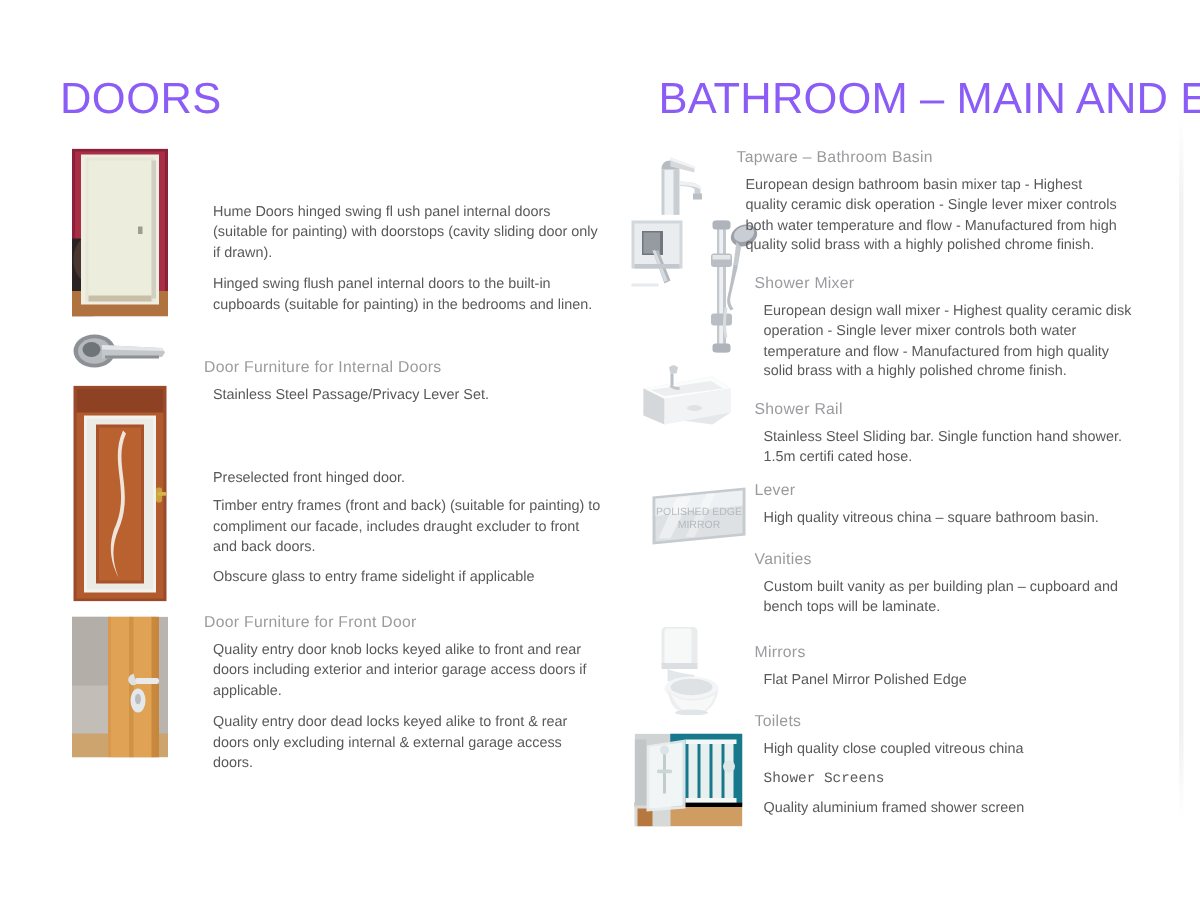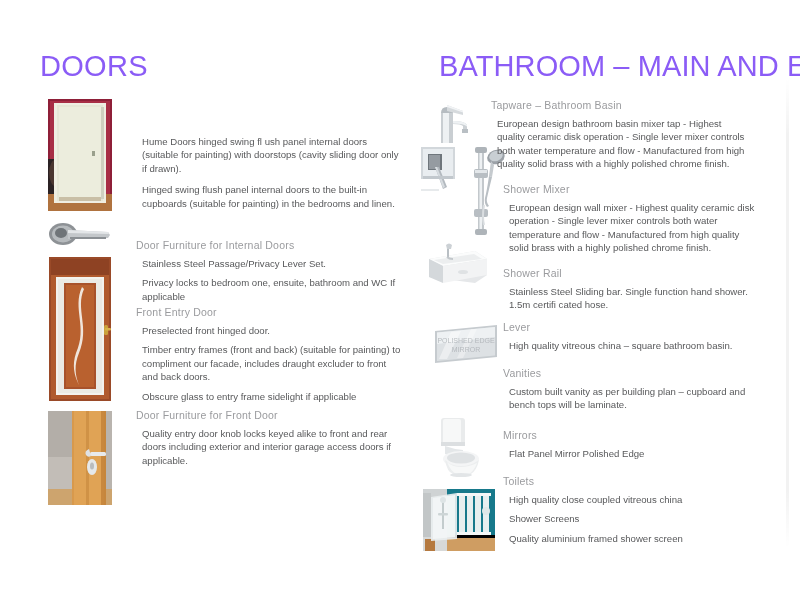--- a/index.html
+++ b/index.html
@@ -157,33 +157,32 @@
       </div>
 
       <div class="entry" style="left:96px; top:30px; width:272px;">
         <p class="entry-para">Hume Doors hinged swing fl ush panel internal doors (suitable for painting) with doorstops (cavity sliding door only if drawn).</p>
         <p class="entry-para">Hinged swing flush panel internal doors to the built-in cupboards (suitable for painting) in the bedrooms and linen.</p>
       </div>
 
       <div class="entry" style="left:96px; top:140px; width:272px;">
         <div class="entry-title">Door Furniture for Internal Doors</div>
         <p class="entry-para">Stainless Steel Passage/Privacy Lever Set.</p>
-        <p class="entry-para" style="margin-top:0;">Privacy locks to bedroom one, ensuite, bathroom and WC If applicable</p>
       </div>
 
       <div class="entry" style="left:96px; top:207px; width:272px;">
-        <div class="entry-title">Front Entry Door</div>
         <p class="entry-para">Preselected front hinged door.</p>
         <p class="entry-para" style="margin-top:0;">Timber entry frames (front and back) (suitable for painting) to compliment our facade, includes draught excluder to front and back doors.</p>
         <p class="entry-para" style="margin-top:0;">Obscure glass to entry frame sidelight if applicable</p>
       </div>
 
       <div class="entry" style="left:96px; top:310px; width:272px;">
         <div class="entry-title">Door Furniture for Front Door</div>
         <p class="entry-para">Quality entry door knob locks keyed alike to front and rear doors including exterior and interior garage access doors if applicable.</p>
+        <p class="entry-para">Quality entry door dead locks keyed alike to front &amp; rear doors only excluding internal &amp; external garage access doors.</p>
       </div>
 
     </div>
   </div>
 
   <div class="col col-right">
     <h1 class="section-title">BATHROOM – MAIN AND ENSUITE</h1>
 
     <div class="col-body">
 
@@ -328,21 +327,21 @@
       </div>
 
       <div class="entry" style="left:88px; top:330px; width:262px;">
         <div class="entry-title">Mirrors</div>
         <p class="entry-para">Flat Panel Mirror Polished Edge</p>
       </div>
 
       <div class="entry" style="left:88px; top:376px; width:262px;">
         <div class="entry-title">Toilets</div>
         <p class="entry-para">High quality close coupled vitreous china</p>
-        <p class="entry-para" style="margin-top:0;">Shower Screens</p>
+        <p class="entry-para" style="margin-top:0;font-family:Liberation Mono, monospace;">Shower Screens</p>
         <p class="entry-para" style="margin-top:0;">Quality aluminium framed shower screen</p>
       </div>
 
     </div>
   </div>
 
   <div class="edge"></div>
 
 </div>
 

